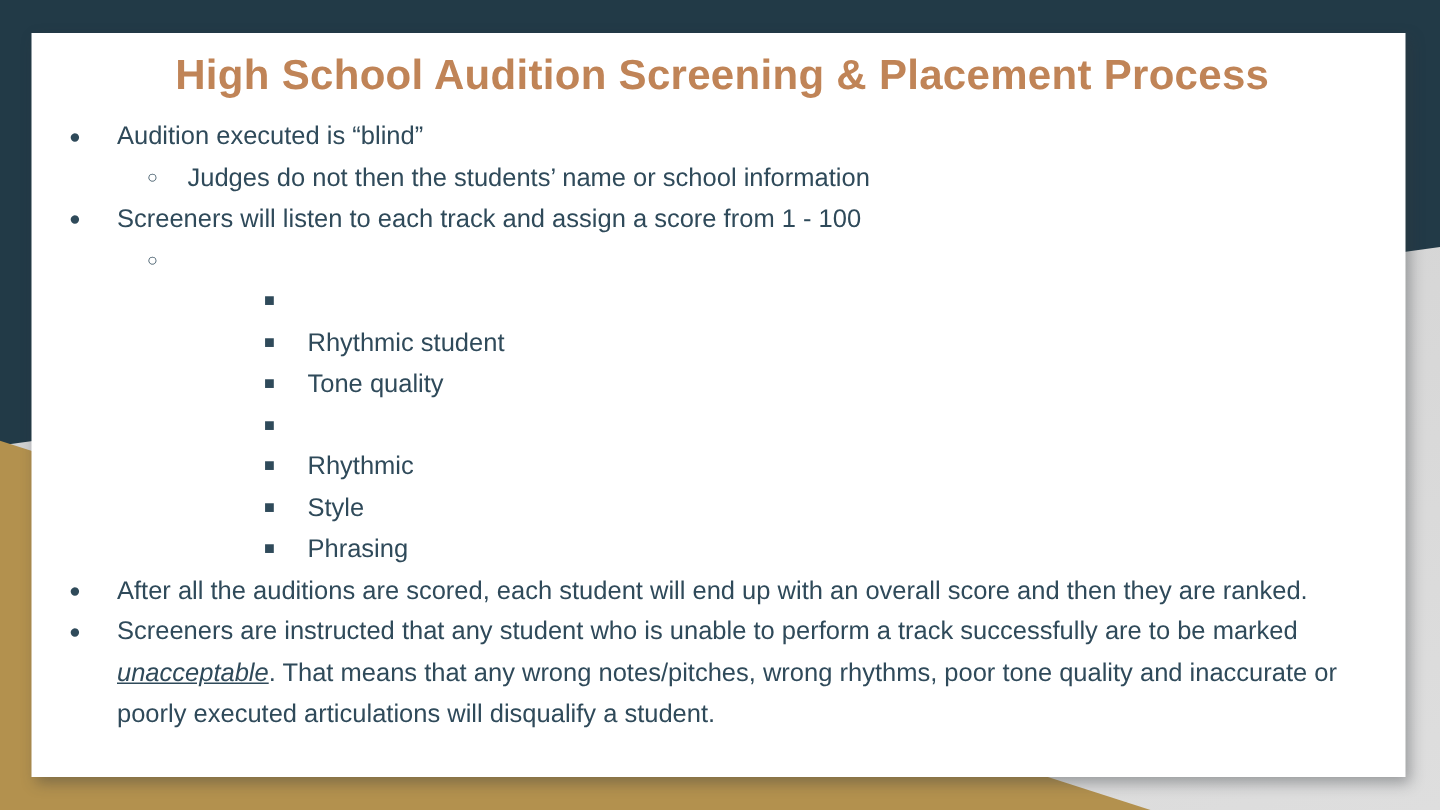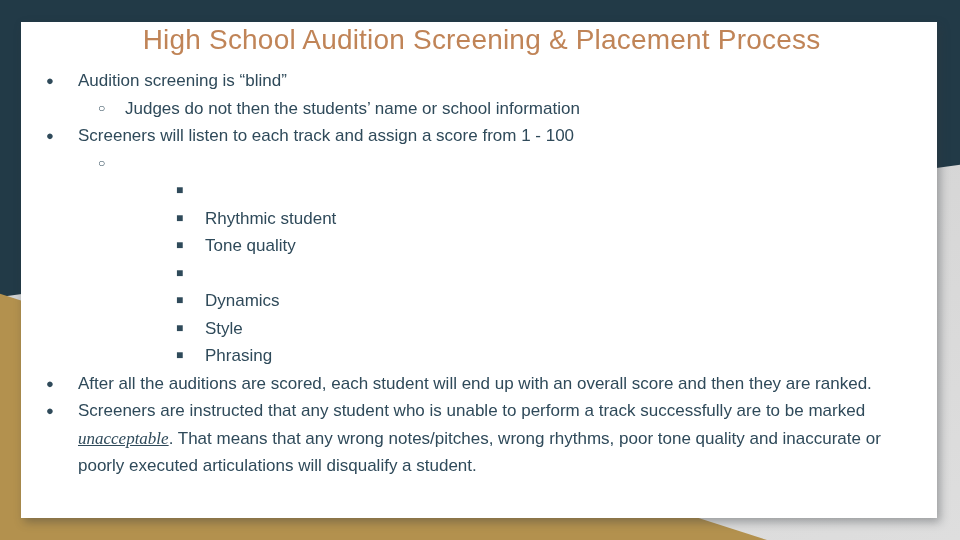--- a/index.html
+++ b/index.html
@@ -33,24 +33,25 @@
   }
   .card {
     position: absolute;
     left: 21px; top: 22px;
     width: 916px; height: 496px;
     background: #ffffff;
     box-shadow: 3px 4px 9px rgba(50,55,60,0.40);
     padding: 0 20px 0 25px;
   }
   .slide-title {
+    margin-top: 10px;
     text-align: center;
     font-size: 28px;
     line-height: 36px;
-    font-weight: normal;
+    font-weight: bold;
     color: var(--title);
     letter-spacing: 0.2px;
   }
   ul.bullets {
     list-style: none;
     margin: 9px 0 0 0;
     padding: 0;
     width: 852px;
   }
   ul.bullets li {
@@ -65,36 +66,36 @@
     line-height: 27.5px;
     color: var(--body-text);
   }
   .l1 { margin-left: 0; }
   .l1 .marker { width: 32px; font-size: 13px; }
   .l2 { margin-left: 52px; }
   .l2 .marker { width: 27px; font-size: 12px; }
   .l3 { margin-left: 130px; }
   .l3 .marker { width: 29px; font-size: 12px; }
   .li-text { flex: 0 1 auto; max-width: 820px; }
-  .em-iu { font-style: italic; text-decoration: underline; font-family: Liberation Serif, serif; }
+  .em-iu { font-style: italic; text-decoration: underline; }
 </style>
 </head>
 <body>
 
 <div class="stage">
   <div class="bg-navy"></div>
   <div class="bg-gold"></div>
 
   <div class="card">
     <div class="slide-title">High School Audition Screening &amp; Placement Process</div>
 
     <ul class="bullets">
       <li class="l1">
         <span class="marker">●</span>
-        <span class="li-text">Audition screening is “blind”</span>
+        <span class="li-text">Audition executed is “blind”</span>
       </li>
       <li class="l2">
         <span class="marker">○</span>
         <span class="li-text">Judges do not then the students’ name or school information</span>
       </li>
       <li class="l1">
         <span class="marker">●</span>
         <span class="li-text">Screeners will listen to each track and assign a score from 1 - 100</span>
       </li>
       <li class="l2">
@@ -109,21 +110,21 @@
       </li>
       <li class="l3">
         <span class="marker">■</span>
         <span class="li-text">Tone quality</span>
       </li>
       <li class="l3">
         <span class="marker">■</span>
       </li>
       <li class="l3">
         <span class="marker">■</span>
-        <span class="li-text">Dynamics</span>
+        <span class="li-text">Rhythmic</span>
       </li>
       <li class="l3">
         <span class="marker">■</span>
         <span class="li-text">Style</span>
       </li>
       <li class="l3">
         <span class="marker">■</span>
         <span class="li-text">Phrasing</span>
       </li>
       <li class="l1">

